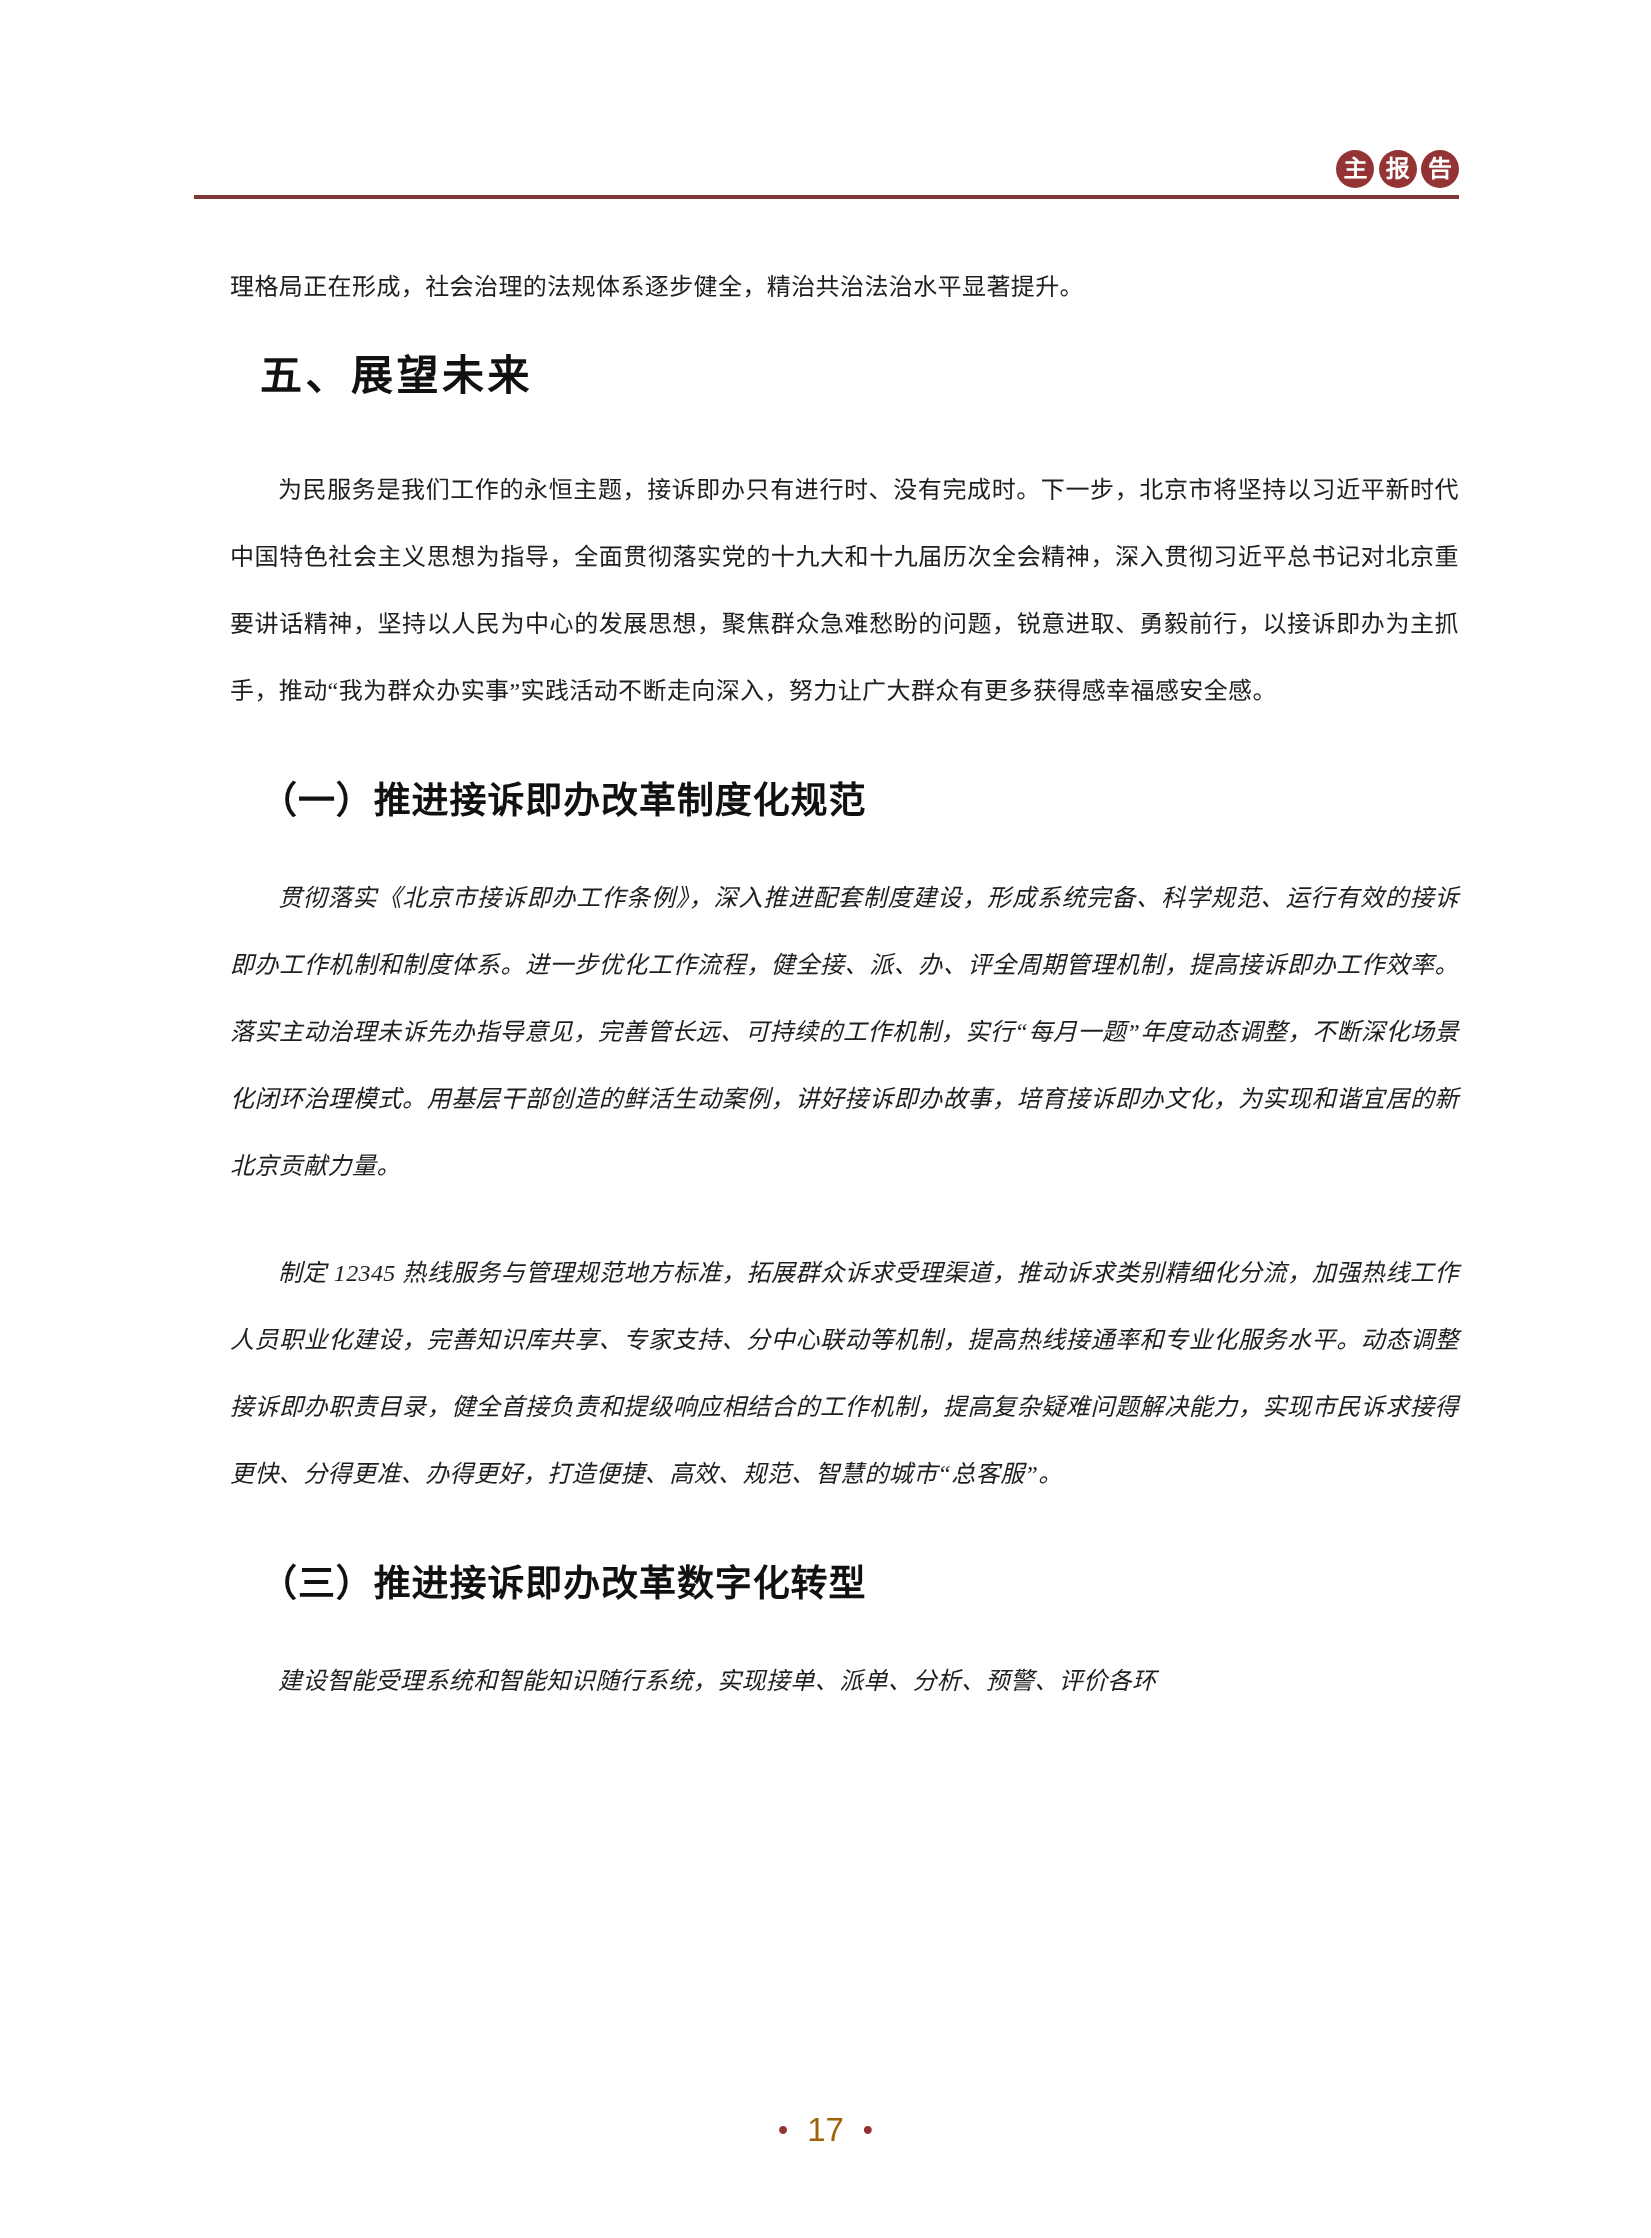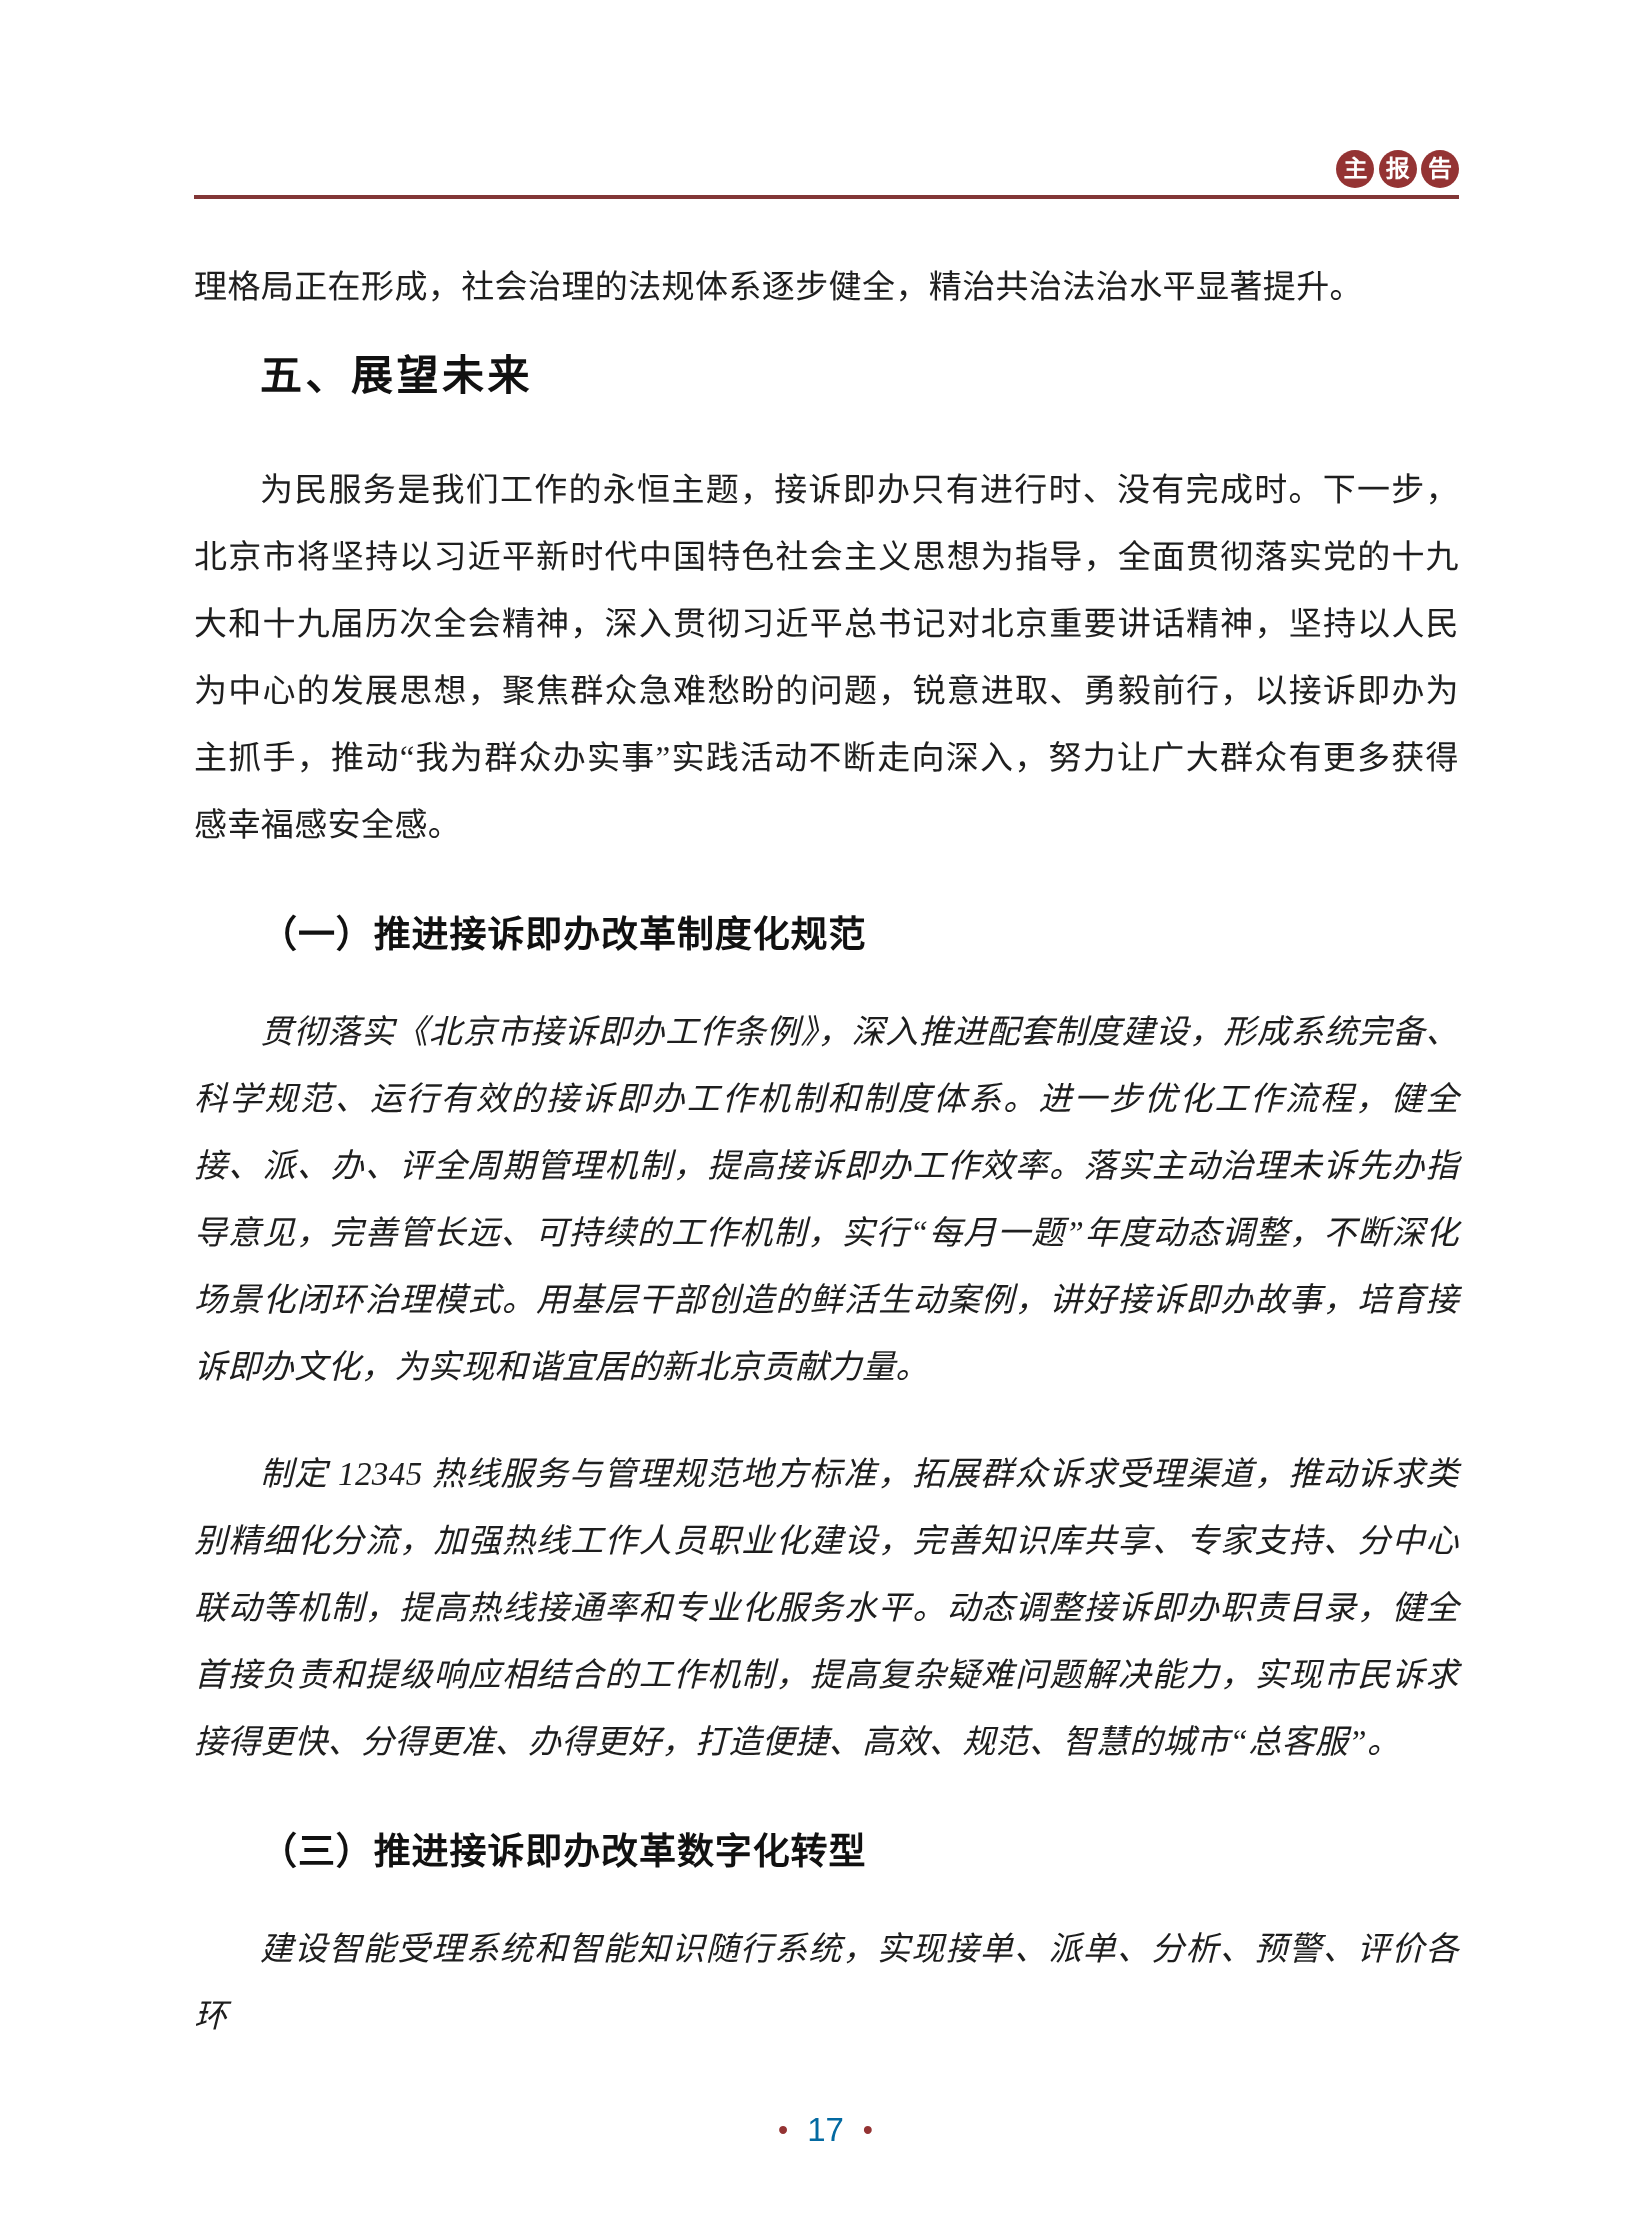--- a/index.html
+++ b/index.html
@@ -39,25 +39,26 @@
     display: flex;
     align-items: center;
     justify-content: center;
   }
   .header-rule {
     height: 3.5px;
     background: #823636;
   }
   
   .body-text {
-    font-size: 33px;
+    font-size: 24px;
     line-height: 67px;
     text-align: justify;
     text-indent: 2em;
     letter-spacing: 0.4px;
+    margin-left: 36px;
   }
   .body-text.no-indent { text-indent: 0; margin-top: 55px; }
   .chapter-title {
     font-family: "Liberation Sans", "DejaVu Sans", sans-serif;
     font-weight: 700;
     font-size: 42px;
     line-height: 52px;
     color: #111111;
     margin: 29px 0 0 66px;
     letter-spacing: 3.5px;
@@ -84,21 +85,21 @@
     justify-content: center;
     gap: 19px;
   }
   .page-dot {
     color: #943333;
     font-size: 29px;
     line-height: 29px;
     font-family: "Liberation Sans", "DejaVu Sans", sans-serif;
   }
   .page-num {
-    color: #0369a1;
+    color: #a16207;
     font-size: 33px;
     line-height: 38px;
     font-family: "Liberation Sans", "DejaVu Sans", sans-serif;
   }
 </style>
 </head>
 <body>
 
 <div class="content">
 

